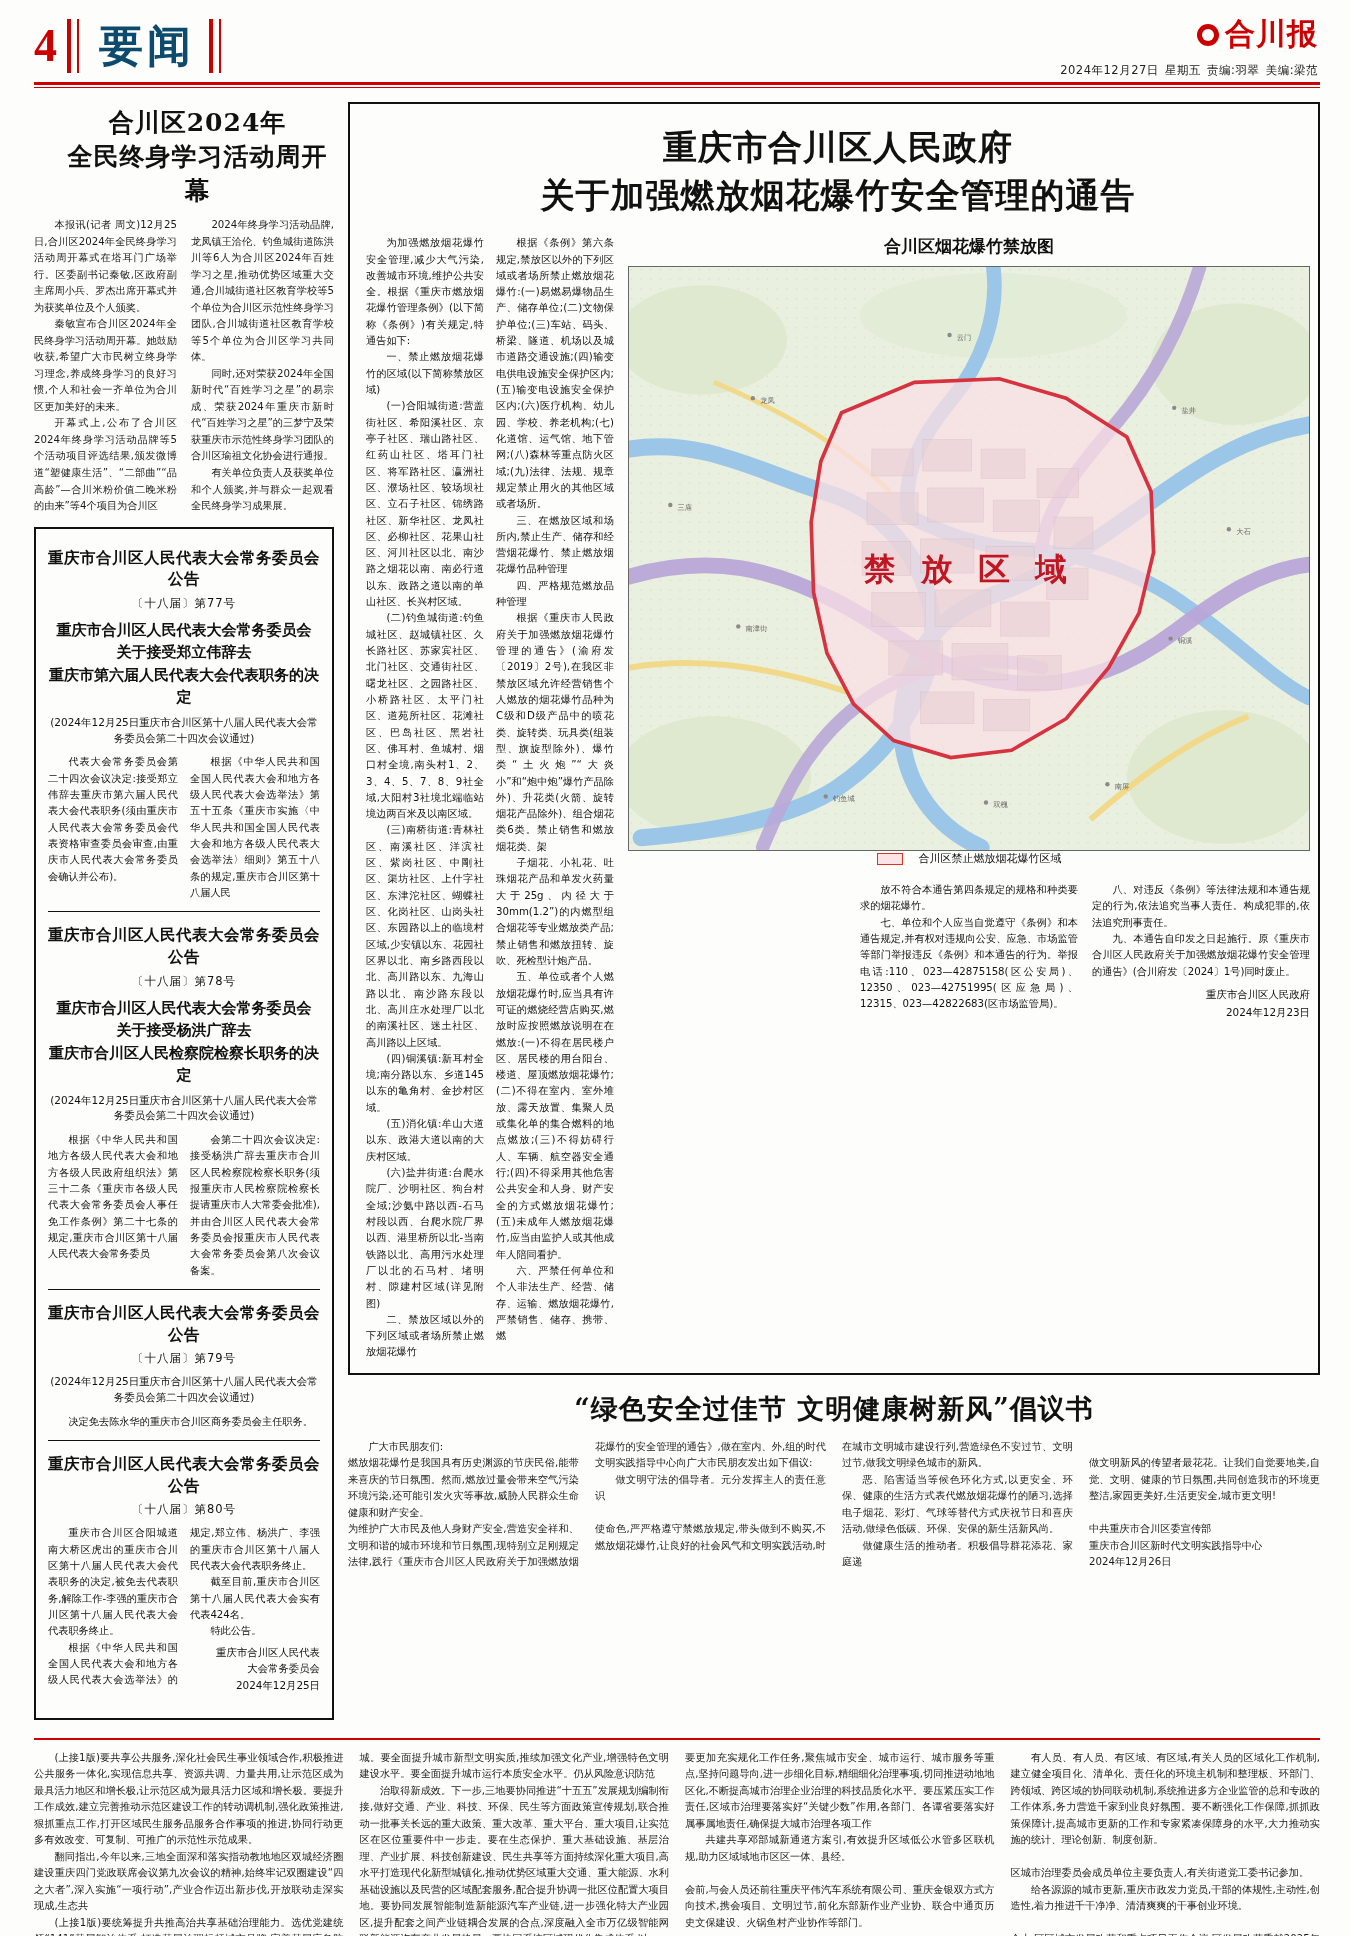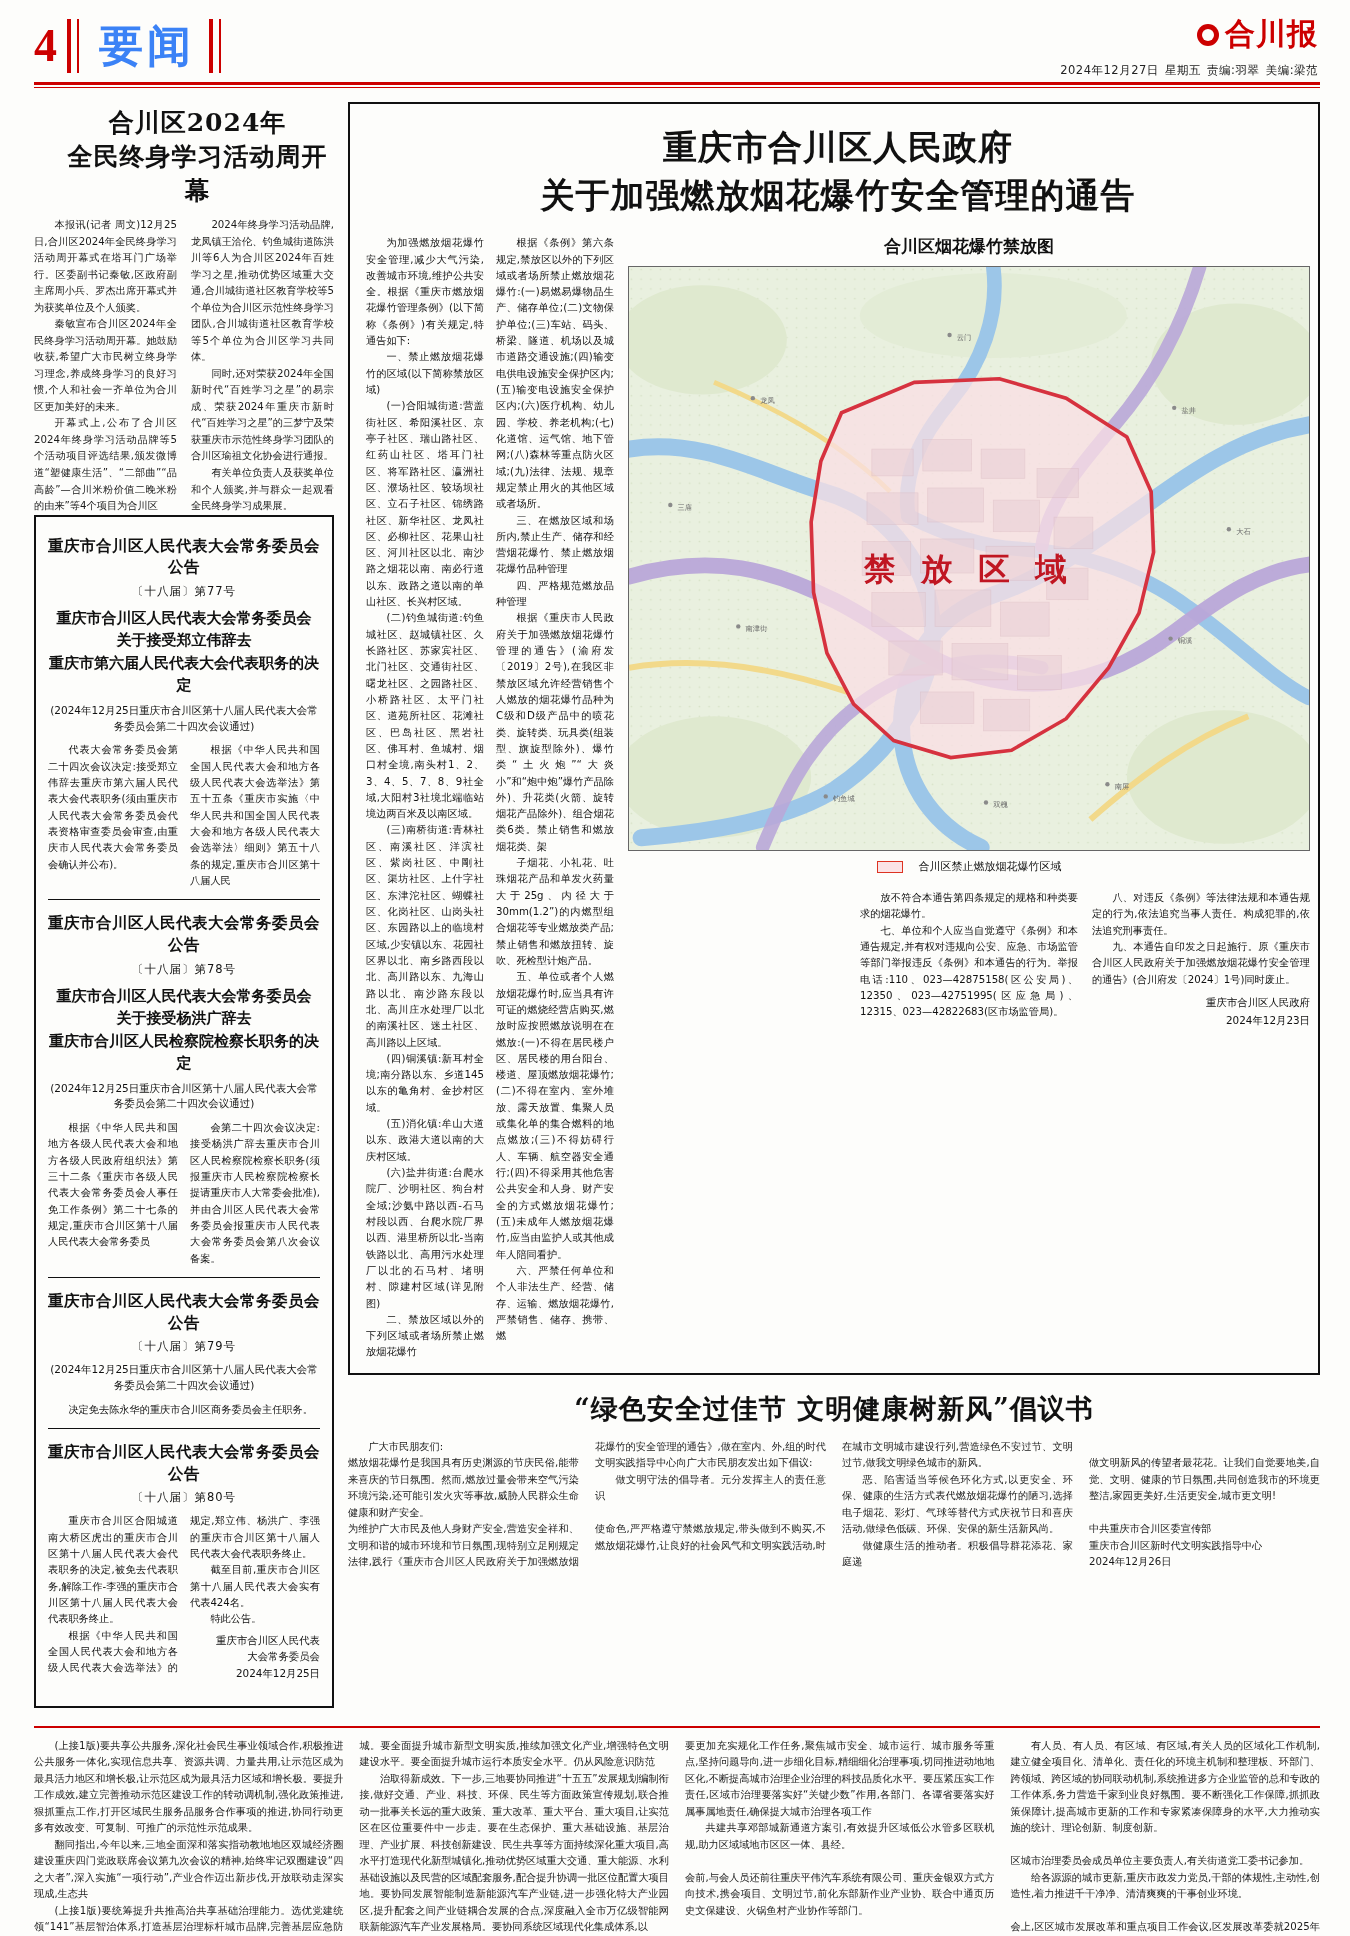--- a/index.html
+++ b/index.html
@@ -25,21 +25,21 @@
     font-size: 46px; font-weight: bold; color:#c00; line-height:1;
     font-family: "Liberation Serif", serif;
     margin-right: 10px;
   }
   .folio-rules { display:flex; align-items:stretch; height:54px; margin-right:14px; }
   .rule { width:4px; background:#c00; margin-right:6px; }
   .rule.thin { width:2px; }
   .section-title {
     font-size: 44px; font-weight: bold; letter-spacing:4px;
     font-family: "DejaVu Serif", "Liberation Serif", serif;
-    color:#3b82f6;
+    color:#0c4a6e;
     line-height:1;
   }
   .mast-right {
     margin-left:auto; text-align:right; padding-right: 6px;
   }
   .brand {
     display:flex; align-items:center; justify-content:flex-end; gap:6px;
     margin-bottom: 8px;
   }
   .brand-seal {
@@ -86,20 +86,21 @@
     font-size: 10.2px; line-height: 1.62; text-align: justify;
     color:#1a1a1a;
     font-family:"DejaVu Sans","Liberation Sans",sans-serif;
     text-indent: 2em;
   }
 
   
   .notice-box {
     border: 2px solid #111;
     padding: 12px 12px 14px 12px;
+    margin-top: 12px;
   }
   .notice {
     padding: 6px 0 10px 0;
   }
   .notice + .notice { border-top:1px solid #111; padding-top:12px; }
   .notice-title {
     font-size: 15.5px; font-weight:bold; text-align:center;
     font-family:"DejaVu Serif","Liberation Serif",serif;
     letter-spacing:0.5px; line-height:1.4;
   }
@@ -139,21 +140,21 @@
   .map-caption {
     text-align:center; font-size:17px; font-weight:bold; margin-bottom:8px;
     font-family:"DejaVu Serif","Liberation Serif",serif;
   }
 
   
   .map-wrap { border:1px solid #666; position:relative; background:#eef3e6; }
   .map-svg { display:block; width:100%; height:auto; }
   .map-legend {
     display:flex; align-items:center; justify-content:center; gap:16px;
-    font-size:11px; margin-top:8px;
+    font-size:11px; margin-top:0;
   }
   .legend-swatch {
     width:26px; height:12px; border:1.6px solid #d32; background:#fbe3e6;
     display:inline-block;
   }
   .map-after {
     display:flex; gap:14px; margin-top:16px;
   }
   .map-after .mcol { flex:1; font-size:10.2px; line-height:1.6; text-align:justify; text-indent:2em; }
   .sign-right { text-align:right; font-size:10.4px; line-height:1.7; text-indent:0; margin-top:6px;}

